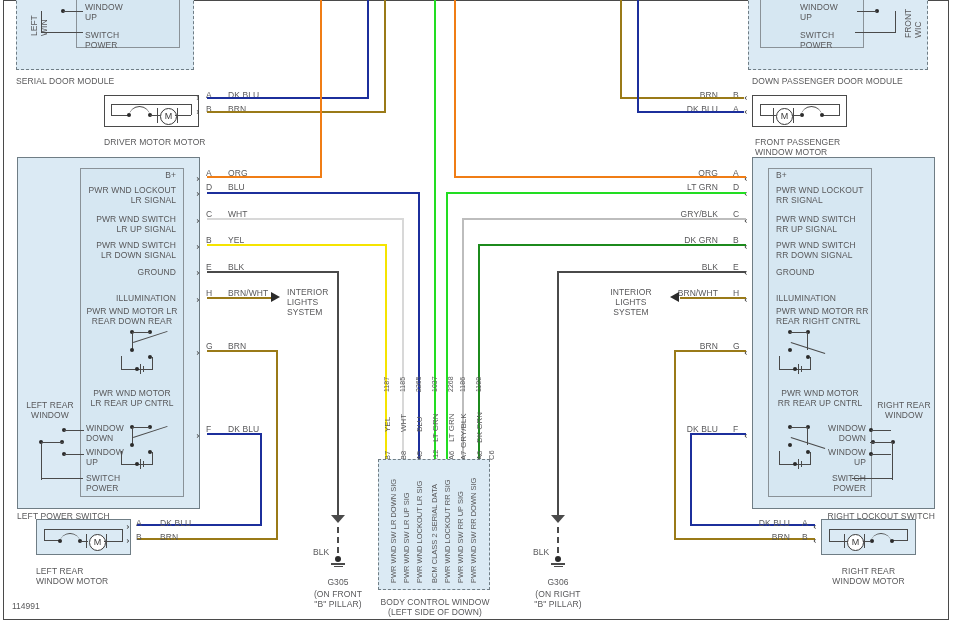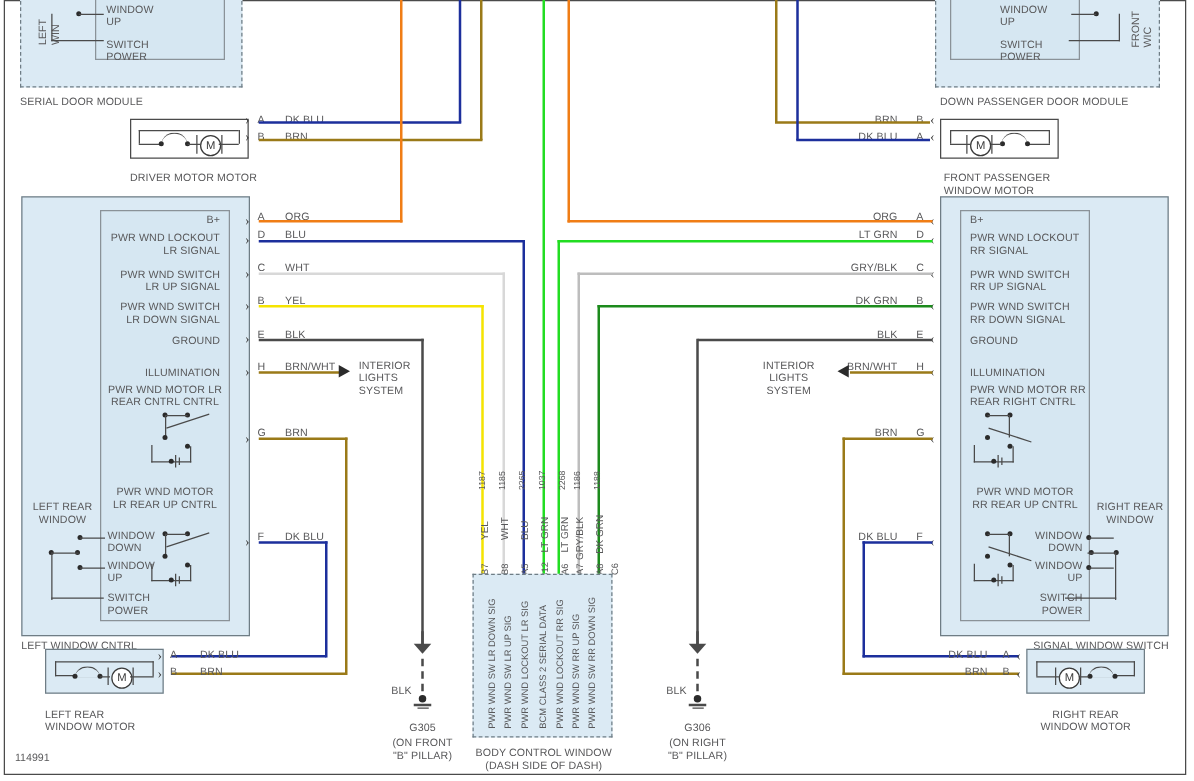--- a/index.html
+++ b/index.html
@@ -125,21 +125,21 @@
   <div class="lbl r" style="left:80px;top:170px;width:96px;">B+</div>
   <div class="lbl r" style="left:80px;top:185px;width:96px;">PWR WND LOCKOUT
 LR SIGNAL</div>
   <div class="lbl r" style="left:80px;top:214px;width:96px;">PWR WND SWITCH
 LR UP SIGNAL</div>
   <div class="lbl r" style="left:80px;top:240px;width:96px;">PWR WND SWITCH
 LR DOWN SIGNAL</div>
   <div class="lbl r" style="left:80px;top:267px;width:96px;">GROUND</div>
   <div class="lbl r" style="left:80px;top:293px;width:96px;">ILLUMINATION</div>
   <div class="lbl c" style="left:82px;top:306px;width:100px;">PWR WND MOTOR LR
-REAR CNTRL CNTRL</div>
+REAR DOWN REAR</div>
   <div class="lbl c" style="left:82px;top:388px;width:100px;">PWR WND MOTOR
 LR REAR UP CNTRL</div>
 
   <div class="lbl c" style="left:18px;top:400px;width:64px;">LEFT REAR
 WINDOW</div>
   <div class="lbl" style="left:86px;top:423px;">WINDOW
 DOWN</div>
   <div class="lbl" style="left:86px;top:447px;">WINDOW
 UP</div>
   <div class="lbl" style="left:86px;top:473px;">SWITCH
@@ -176,21 +176,21 @@
   <div class="dot" style="left:130px;top:443px;"></div>
   <div class="thin" style="left:133px;top:437px;width:36px;height:1.3px;transform:rotate(-18deg);transform-origin:0 0;"></div>
   <div class="dot" style="left:148px;top:450px;"></div>
   <div class="thin" style="left:152px;top:452px;width:1.2px;height:13px;"></div>
   <div class="thin" style="left:121px;top:451px;width:1.2px;height:14px;"></div>
   <div class="thin" style="left:121px;top:464px;width:32px;height:1.2px;"></div>
   <div class="dot" style="left:135px;top:462px;"></div>
   <div class="thin" style="left:140px;top:459px;width:1.4px;height:10px;"></div>
   <div class="thin" style="left:143px;top:461px;width:1px;height:6px;"></div>
 
-  <div class="lbl" style="left:17px;top:511px;">LEFT WINDOW CNTRL</div>
+  <div class="lbl" style="left:17px;top:511px;">LEFT POWER SWITCH</div>
 
   <div class="conn" style="left:196px;top:171px;">›</div>
   <div class="conn" style="left:196px;top:186px;">›</div>
   <div class="conn" style="left:196px;top:213px;">›</div>
   <div class="conn" style="left:196px;top:239px;">›</div>
   <div class="conn" style="left:196px;top:265px;">›</div>
   <div class="conn" style="left:196px;top:292px;">›</div>
   <div class="conn" style="left:196px;top:345px;">›</div>
   <div class="conn" style="left:196px;top:428px;">›</div>
 
@@ -319,21 +319,21 @@
   <div class="dot" style="left:788px;top:443px;"></div>
   <div class="thin" style="left:791px;top:437px;width:36px;height:1.3px;transform:rotate(18deg);transform-origin:0 0;"></div>
   <div class="dot" style="left:806px;top:450px;"></div>
   <div class="thin" style="left:810px;top:452px;width:1.2px;height:13px;"></div>
   <div class="thin" style="left:779px;top:451px;width:1.2px;height:14px;"></div>
   <div class="thin" style="left:779px;top:464px;width:32px;height:1.2px;"></div>
   <div class="dot" style="left:793px;top:462px;"></div>
   <div class="thin" style="left:798px;top:459px;width:1.4px;height:10px;"></div>
   <div class="thin" style="left:801px;top:461px;width:1px;height:6px;"></div>
 
-  <div class="lbl r" style="left:820px;top:511px;width:115px;">SIGNAL WINDOW SWITCH</div>
+  <div class="lbl r" style="left:820px;top:511px;width:115px;">RIGHT LOCKOUT SWITCH</div>
 
   <div class="conn" style="left:744px;top:171px;">‹</div>
   <div class="conn" style="left:744px;top:186px;">‹</div>
   <div class="conn" style="left:744px;top:213px;">‹</div>
   <div class="conn" style="left:744px;top:239px;">‹</div>
   <div class="conn" style="left:744px;top:265px;">‹</div>
   <div class="conn" style="left:744px;top:292px;">‹</div>
   <div class="conn" style="left:744px;top:345px;">‹</div>
   <div class="conn" style="left:744px;top:428px;">‹</div>
 
@@ -470,16 +470,16 @@
 
   <div class="vsig" style="left:389px;top:583px;">PWR WND SW LR DOWN SIG</div>
   <div class="vsig" style="left:402px;top:583px;">PWR WND SW LR UP SIG</div>
   <div class="vsig" style="left:415px;top:583px;">PWR WND LOCKOUT LR SIG</div>
   <div class="vsig" style="left:430px;top:583px;">BCM CLASS 2 SERIAL DATA</div>
   <div class="vsig" style="left:443px;top:583px;">PWR WND LOCKOUT RR SIG</div>
   <div class="vsig" style="left:456px;top:583px;">PWR WND SW RR UP SIG</div>
   <div class="vsig" style="left:469px;top:583px;">PWR WND SW RR DOWN SIG</div>
 
   <div class="lbl c" style="left:379px;top:597px;width:112px;">BODY CONTROL WINDOW</div>
-  <div class="lbl c" style="left:379px;top:607px;width:112px;">(DASH SIDE OF DASH)</div>
+  <div class="lbl c" style="left:379px;top:607px;width:112px;">(LEFT SIDE OF DOWN)</div>
 
   <div class="imgid" style="left:12px;top:601px;">114991</div>
 </div>
 
 </body></html>

